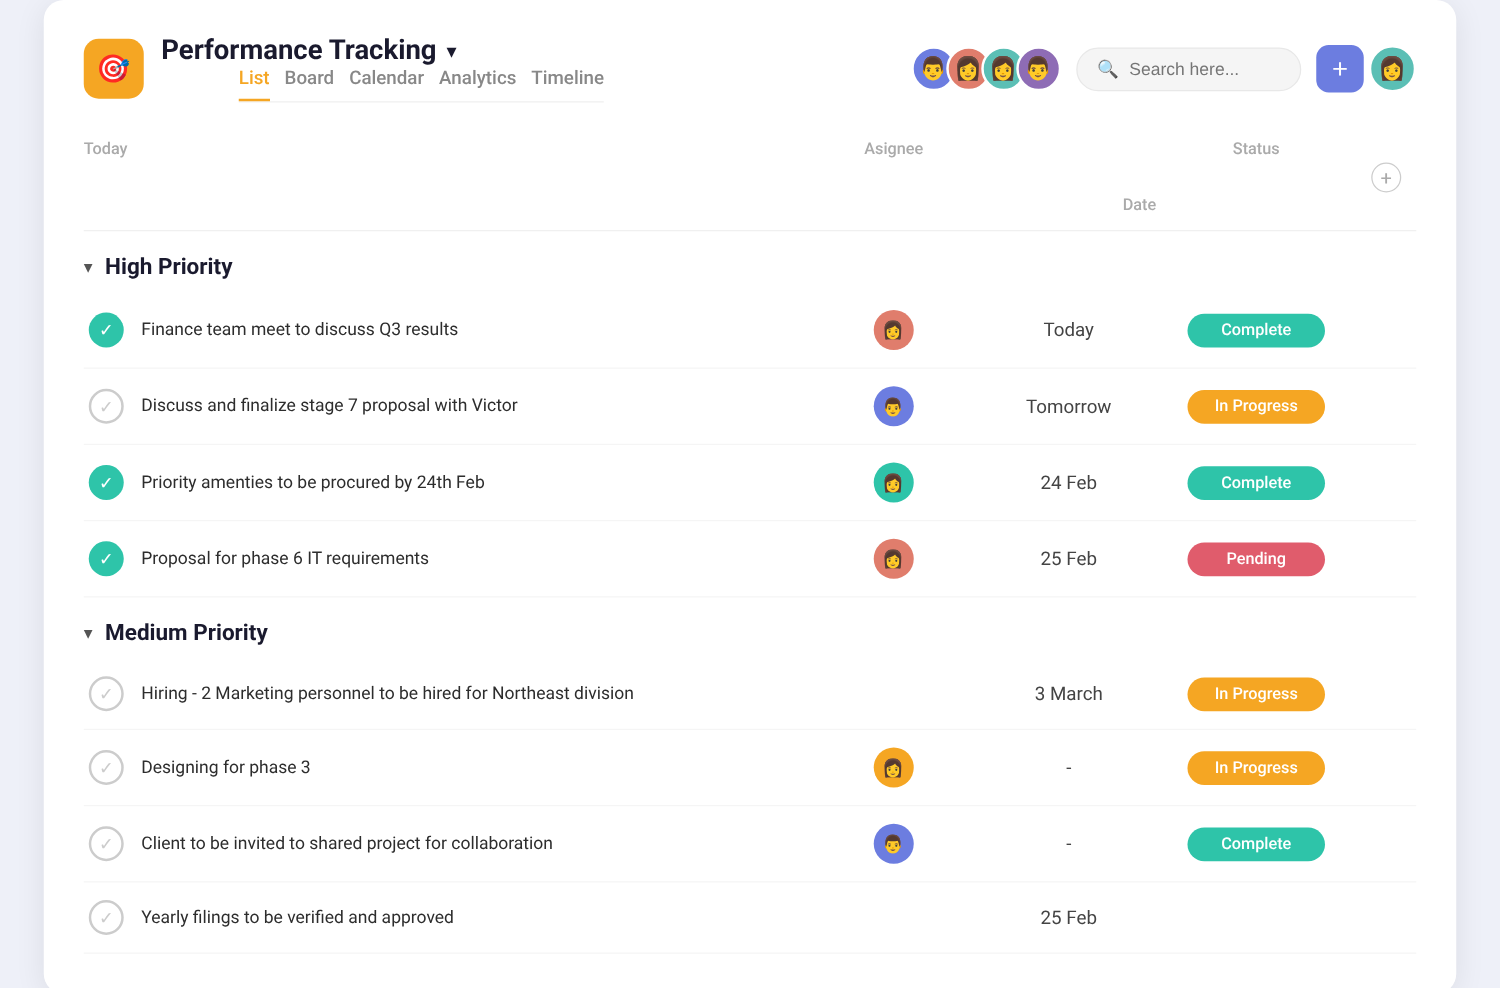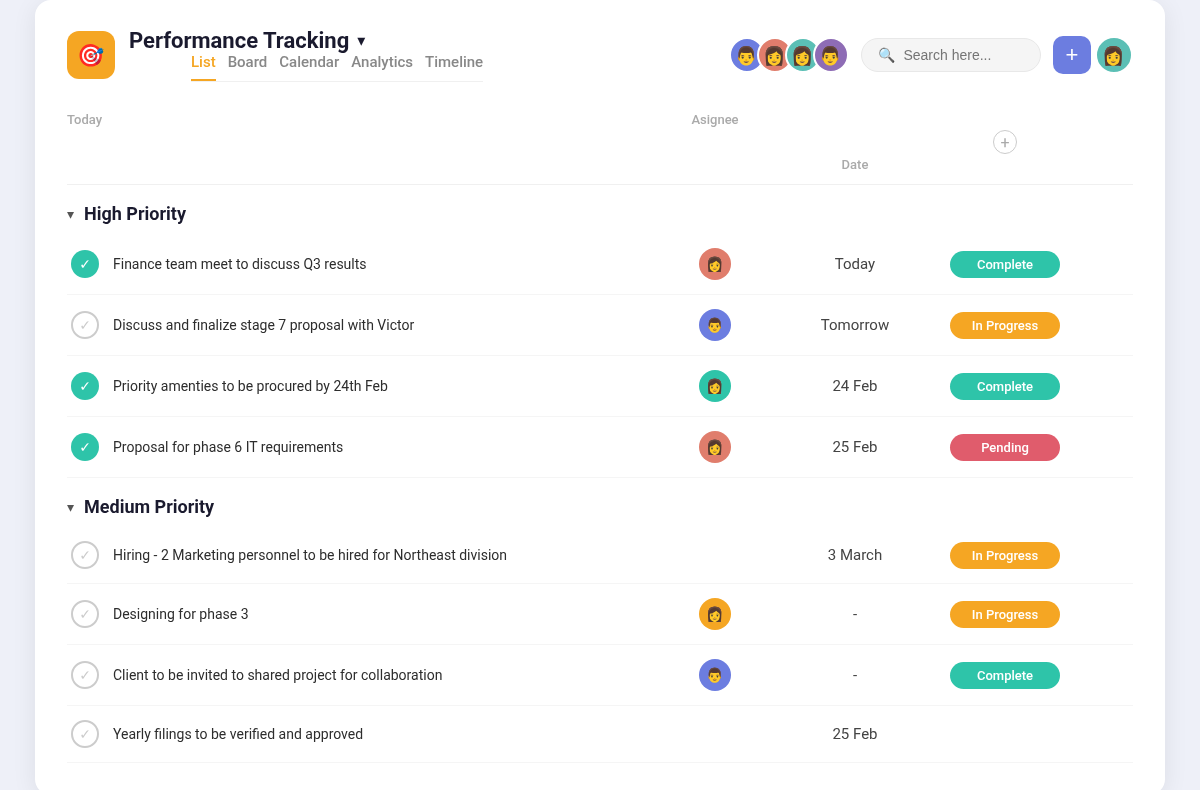--- a/index.html
+++ b/index.html
@@ -311,21 +311,22 @@
       <button class="add-btn">+</button>
       <div class="avatar av-main">
         <span style="font-size:18px;">👩</span>
       </div>
     </div>
   </div>
 
   <div class="table-header">
     <span class="col-header">Today</span>
     <span class="col-header" style="text-align:center;">Asignee</span>
-    <span class="col-header" style="text-align:center;margin-top:45px;">Date</span>
+    <span class="col-header" style="text-align:right;margin-top:45px;">Date</span>
+    <span class="col-header" style="text-align:center;">Status</span>
     <div class="col-add">
       <div class="col-add-icon">+</div>
     </div>
   </div>
 
   <div>
     <div class="section-header">
       <span class="chevron-section">▾</span>
       <span class="section-title">High Priority</span>
     </div>

